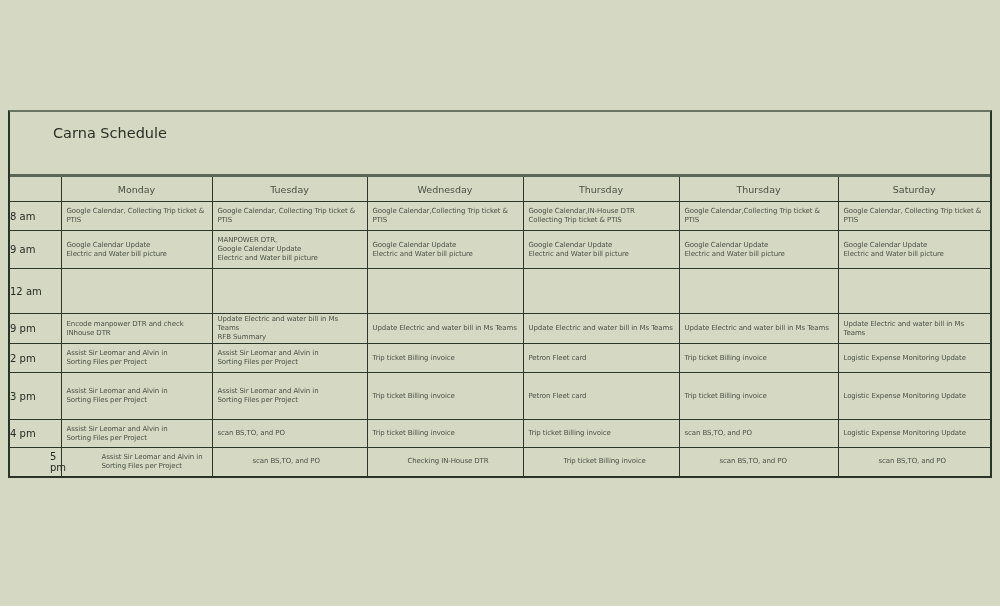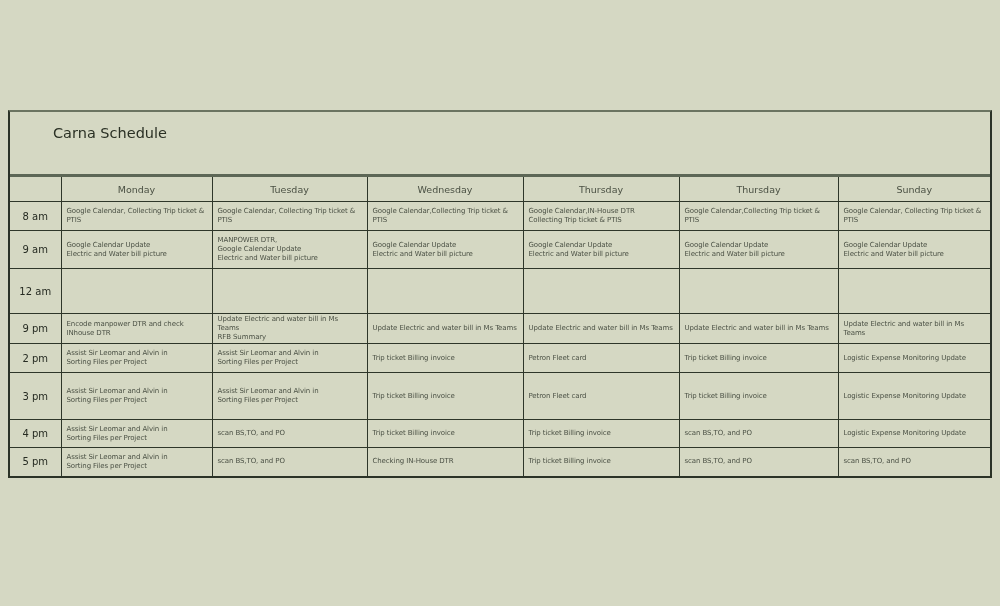--- a/index.html
+++ b/index.html
@@ -48,30 +48,30 @@
   }
   td, th {
     border: 1.5px solid #2e3629;
     padding: 0 5px;
     vertical-align: middle;
     font-weight: normal;
   }
   tr:first-child td, tr:first-child th { border-top: none; }
   tr td:first-child, tr th:first-child { border-left: none; }
   tr td:last-child, tr th:last-child { border-right: none; }
-  tr:last-child td { border-bottom: none; }
+  tr:last-child td { border-bottom: none; padding-left: 40px; }
   th.day {
     text-align: center;
     font-family: "DejaVu Sans", sans-serif;
     font-size: 9.5px;
     color: #4a5043;
     height: 24px;
   }
   td.time {
-    text-align: center;
+    text-align: left;
     font-family: "DejaVu Sans", sans-serif;
     font-size: 10px;
     color: #262b22;
     padding: 0;
   }
   td.task {
     font-family: "DejaVu Sans", sans-serif;
     font-size: 7px;
     line-height: 9px;
     color: #4b5145;
@@ -99,21 +99,21 @@
       <col>
     </colgroup>
     <thead>
       <tr>
         <th class="day"></th>
         <th class="day">Monday</th>
         <th class="day">Tuesday</th>
         <th class="day">Wednesday</th>
         <th class="day">Thursday</th>
         <th class="day">Thursday</th>
-        <th class="day">Sunday</th>
+        <th class="day">Saturday</th>
       </tr>
     </thead>
     <tbody>
       <tr style="height:29px">
         <td class="time">8 am</td>
         <td class="task"> Google Calendar, Collecting Trip ticket &amp;
 PTIS</td>
         <td class="task">Google Calendar, Collecting Trip ticket &amp;
 PTIS</td>
         <td class="task">Google Calendar,Collecting Trip ticket &amp;

